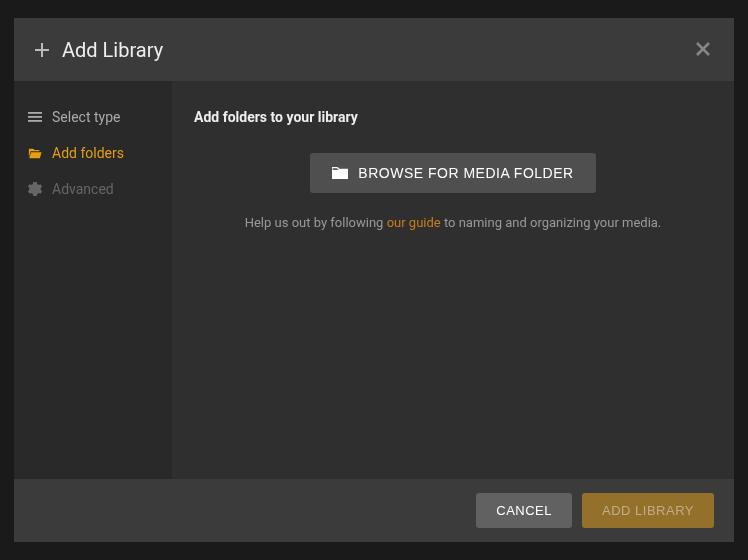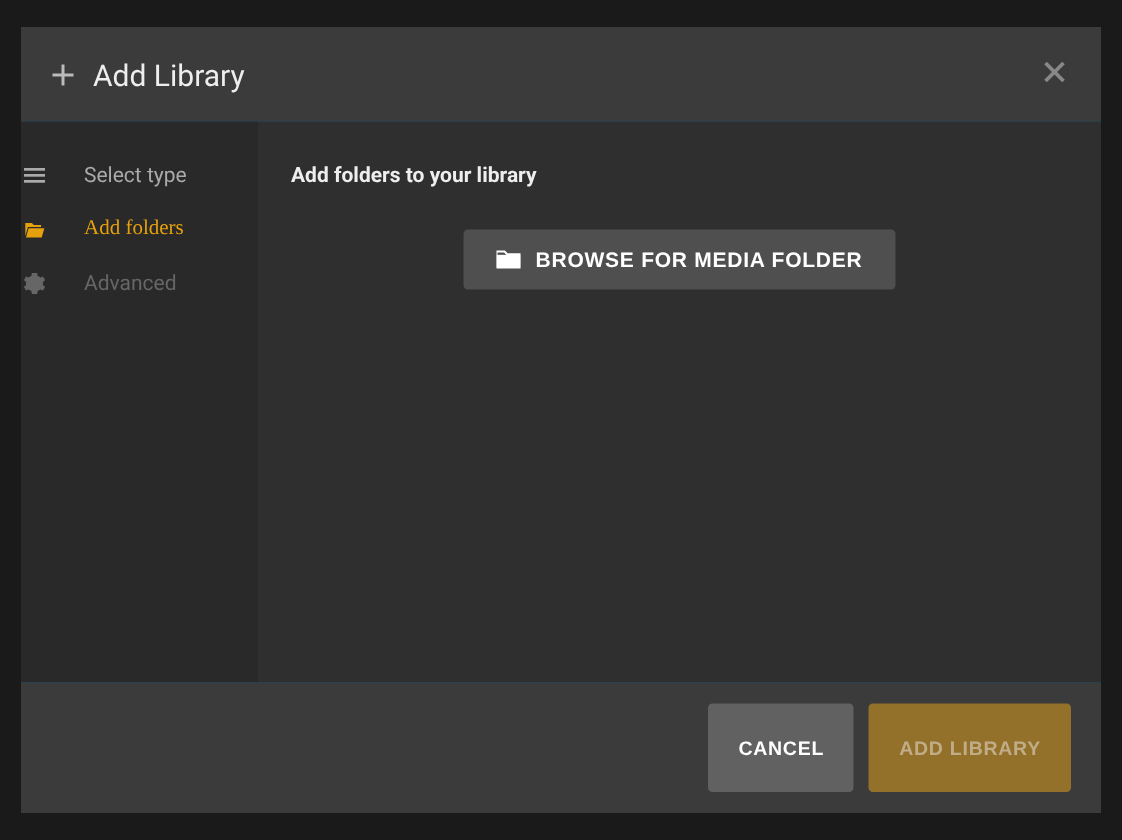--- a/index.html
+++ b/index.html
@@ -62,29 +62,29 @@
       display: flex;
       min-height: 0;
     }
     .sidebar {
       width: 158px;
       background: #292929;
       padding: 18px 0;
       flex-shrink: 0;
     }
     .sidebar-item {
-      padding: 10px 2px;
-      display: flex;
-      align-items: center;
-      gap: 26px;
+      padding: 10px 14px;
+      display: flex;
+      align-items: center;
+      gap: 10px;
       cursor: pointer;
       font-size: 14px;
     }
     .sidebar-item.inactive { color: #aaa; }
-    .sidebar-item.active { color: #e5a00d; font-family: Liberation Serif, serif; }
+    .sidebar-item.active { color: #e5a00d; }
     .sidebar-item.disabled { color: #666; cursor: default; }
     .sidebar-icon {
       width: 14px;
       height: 14px;
       flex-shrink: 0;
     }
     .main {
       flex: 1;
       padding: 28px 22px;
       background: #2f2f2f;
@@ -99,21 +99,21 @@
       display: flex;
       justify-content: center;
       margin-bottom: 22px;
     }
     .browse-btn {
       background: #4f4f4f;
       border: none;
       color: #fff;
       padding: 12px 22px;
       font-size: 14px;
-      font-weight: 700;
+      font-weight: 400;
       letter-spacing: 0.5px;
       cursor: pointer;
       display: flex;
       align-items: center;
       gap: 10px;
       border-radius: 3px;
     }
     .folder-icon {
       width: 16px;
       height: 14px;
@@ -129,24 +129,24 @@
       cursor: pointer;
     }
     .modal-footer {
       background: #3b3b3b;
       padding: 14px 20px;
       display: flex;
       justify-content: flex-end;
       gap: 10px;
     }
     .btn {
-      padding: 22px 20px;
+      padding: 10px 20px;
       border: none;
       font-size: 13px;
-      font-weight: 700;
+      font-weight: 400;
       letter-spacing: 0.5px;
       cursor: pointer;
       border-radius: 3px;
     }
     .btn-cancel {
       background: #616161;
       color: #fff;
     }
     .btn-primary {
       background: #94712a;
@@ -210,20 +210,23 @@
       <div class="browse-wrap">
         <button class="browse-btn">
           <svg class="folder-icon" viewBox="0 0 18 14" fill="currentColor">
             <path d="M0 1 L0 13 L18 13 L18 3 L8 3 L6 1 Z" fill="none" stroke="currentColor" stroke-width="1.5"></path>
             <rect x="0" y="3.5" width="18" height="9.5" fill="currentColor"></rect>
           </svg>
           <span>BROWSE FOR MEDIA FOLDER</span>
         </button>
       </div>
 
+      <p class="help-text">
+        <span>Help us out by following </span><a>our guide</a><span> to naming and organizing your media.</span>
+      </p>
     </main>
 
   </div>
 
   <div class="modal-footer">
     <button class="btn btn-cancel">CANCEL</button>
     <button class="btn btn-primary">ADD LIBRARY</button>
   </div>
 
 </div>

